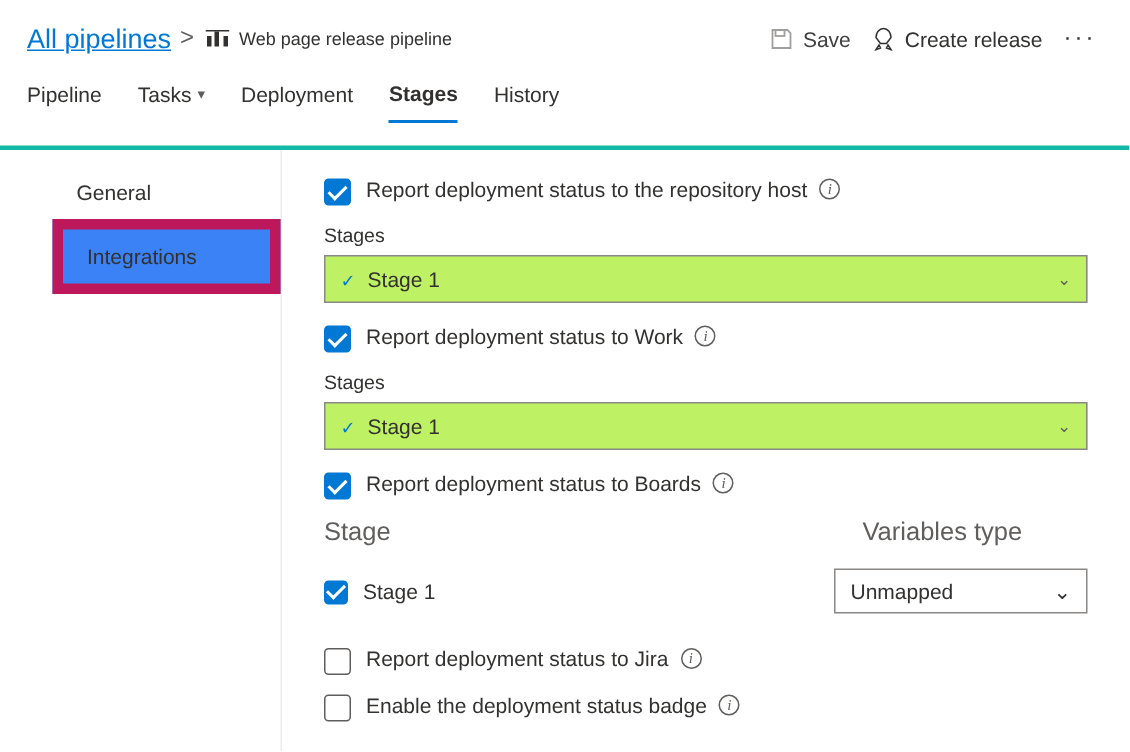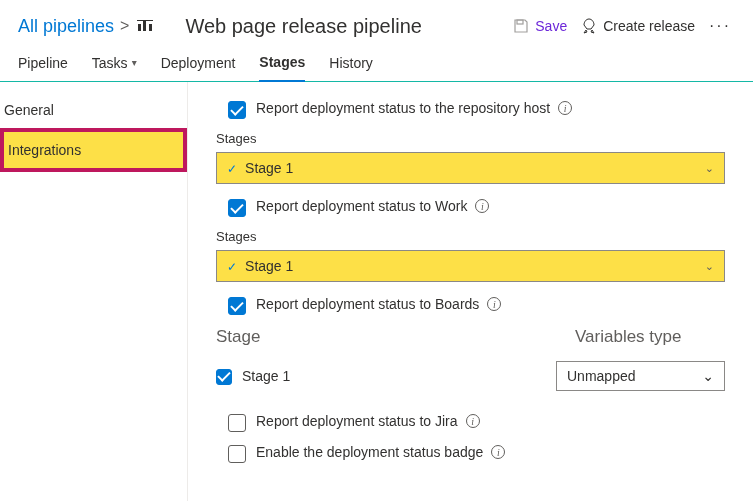--- a/index.html
+++ b/index.html
@@ -1,46 +1,46 @@
 <!DOCTYPE html>
 <html><head>
 <meta charset="utf-8">
 <style>
 * { margin:0; padding:0; box-sizing:border-box; font-family:"Segoe UI",Arial,sans-serif; }
 body { background:#fff; color:#323130; font-size:14px; }
 .wrap { width:753px; height:501px; display:flex; flex-direction:column; overflow:hidden; }
 .header { display:flex; align-items:center; padding:14px 18px 6px 18px; }
-.crumb-link { color:#0078d4; font-size:18px; cursor:pointer; }
+.crumb-link { color:#0078d4; font-size:18px; cursor:pointer;text-decoration:underline; }
 .crumb-sep { color:#605e5c; margin:0 6px; font-size:16px; }
 .pipe-icon { margin:0 6px 0 2px; display:inline-flex; }
-.title { font-size:20px; color:#323130;margin-left:26px; }
+.title { font-size:12px; color:#323130; }
 .header-right { margin-left:auto; display:flex; align-items:center; gap:6px; }
 .hbtn { display:flex; align-items:center; gap:6px; padding:4px 4px; cursor:pointer; color:#323130; }
-.hbtn.disabled { color:#6d28d9; cursor:default; }
+.hbtn.disabled { color:#404040; cursor:default; }
 .hbtn svg { width:16px; height:16px; }
 .kebab { letter-spacing:2px; font-size:16px; padding:0 4px; cursor:pointer; color:#323130; }
-.tabs { display:flex; gap:24px; padding:10px 18px 0 18px; border-bottom:1px solid #14b8a6; }
+.tabs { display:flex; gap:24px; padding:10px 18px 16px 18px; border-bottom:3px solid #14b8a6; }
 .tab { padding:0 0 10px 0; cursor:pointer; color:#323130; display:flex; align-items:center; gap:4px; }
 .tab.active { color:#323130; font-weight:600; border-bottom:2px solid #0078d4; margin-bottom:-1px; }
 .chev { font-size:10px; color:#605e5c; }
 .body { display:flex; flex:1; overflow:hidden; }
 .side { width:188px; border-right:1px solid #edebe9; padding-top:10px; }
-.side-item { padding:10px 4px; cursor:pointer; color:#323130; }
-.side-item.active { background:#fde047; border:4px solid #be185d; }
+.side-item { padding:10px 16px; cursor:pointer; color:#323130;margin-left:35px; }
+.side-item.active { background:#3b82f6; border:7px solid #be185d; }
 .content { flex:1; padding:18px 28px; overflow-y:auto; }
-.row { display:flex; align-items:flex-start; gap:10px; margin-bottom:12px;margin-left:12px; }
+.row { display:flex; align-items:flex-start; gap:10px; margin-bottom:12px; }
 .cb { width:18px; height:18px; border:1px solid #605e5c; border-radius:3px; flex-shrink:0; display:flex; align-items:center; justify-content:center; cursor:pointer; margin-top:1px; }
 .cb.checked { background:#0078d4; border-color:#0078d4; }
 .cb.checked::after { content:""; width:10px; height:5px; border:2px solid #fff; border-top:none; border-right:none; transform:rotate(-45deg) translate(1px,-1px); }
 .cb.small { width:16px; height:16px; }
 .rlabel { display:flex; align-items:center; gap:8px; }
 .info { width:14px; height:14px; border:1px solid #605e5c; border-radius:50%; display:inline-flex; align-items:center; justify-content:center; font-size:10px; color:#605e5c; cursor:pointer; font-style:italic; font-family:Georgia,serif; }
 .sub { margin-bottom:14px; }
 .sublabel { font-size:13px; color:#323130; margin-bottom:6px; }
-.dd { border:1px solid #8a8886; height:32px; display:flex; align-items:center; padding:0 10px; cursor:pointer; background:#fde047; justify-content:space-between; width:100%; }
+.dd { border:1px solid #8a8886; height:32px; display:flex; align-items:center; padding:0 10px; cursor:pointer; background:#bef264; justify-content:space-between; width:100%; }
 .dd .check { color:#0078d4; font-size:12px; margin-right:8px; }
 .dd .caret { color:#605e5c; font-size:11px; }
 .board-head { display:flex; margin-top:10px; color:#605e5c; font-size:17px; }
 .board-head .c1 { flex:1; }
 .board-head .c2 { width:150px; }
 .board-row { display:flex; align-items:center; margin-top:14px; }
 .board-row .c1 { flex:1; display:flex; align-items:center; gap:10px; }
 .board-row .c2 { width:169px; }
 .sel { border:1px solid #8a8886; height:30px; display:flex; align-items:center; justify-content:space-between; padding:0 10px; cursor:pointer; }
 .spacer-sm { height:8px; }

